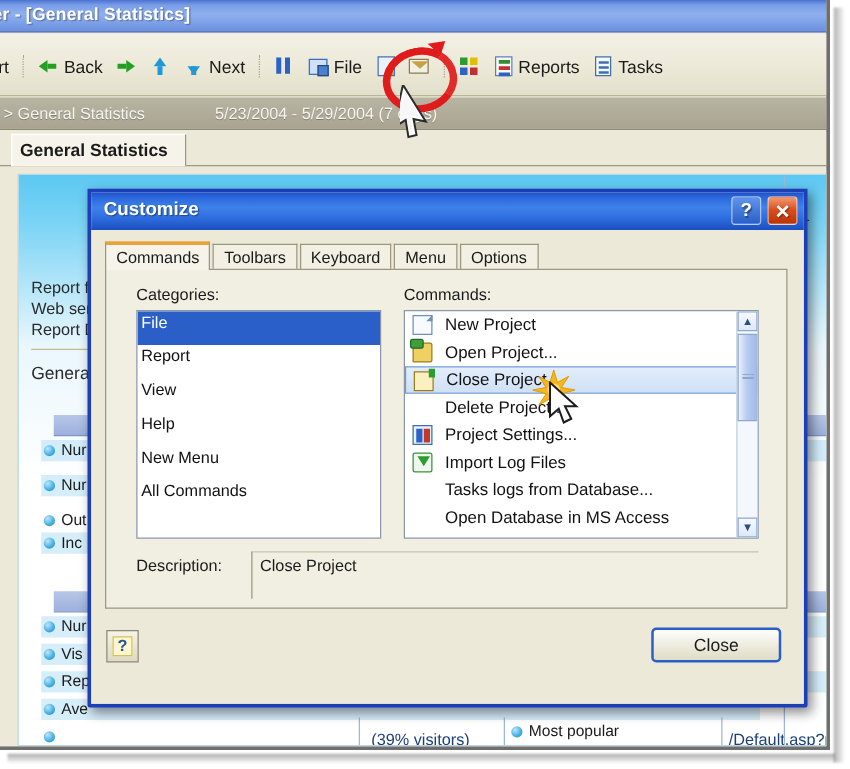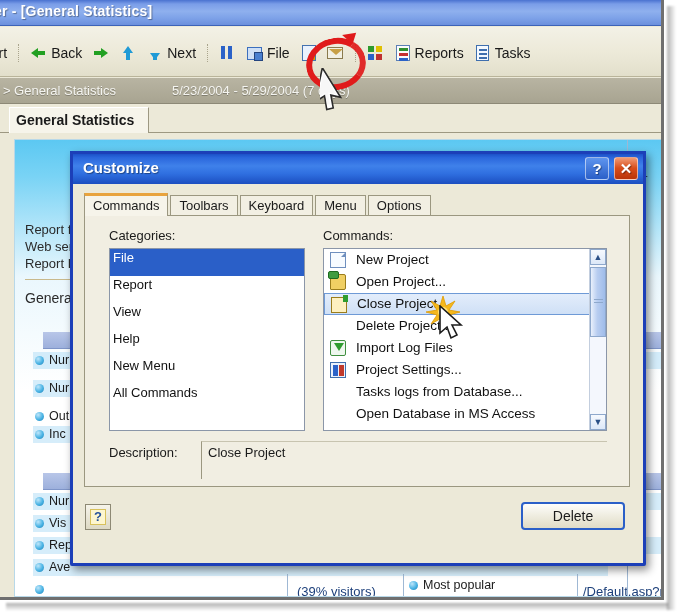--- a/index.html
+++ b/index.html
@@ -595,27 +595,27 @@
             <div class="cmd sel">
               <span class="cic ic-close"></span>
               <span>Close Project</span>
             </div>
 
             <div class="cmd">
               <span>Delete Project...</span>
             </div>
 
             <div class="cmd">
+              <span class="cic ic-set"></span>
+              <span>Project Settings...</span>
+            </div>
+
+            <div class="cmd">
               <span class="cic ic-import"></span>
               <span>Import Log Files</span>
-            </div>
-
-            <div class="cmd">
-              <span class="cic ic-set"></span>
-              <span>Project Settings...</span>
             </div>
 
             <div class="cmd">
               <span>Tasks logs from Database...</span>
             </div>
 
             <div class="cmd">
               <span>Open Database in MS Access</span>
             </div>
 
@@ -632,21 +632,21 @@
               <div id="desc-val">Close Project</div>
             </div>
           </div>
 
         </div>
 
         <div id="help-btn">
           <span class="q">?</span>
         </div>
 
-        <div id="close-btn">Delete</div>
+        <div id="close-btn">Close</div>
 
       </div>
     </div>
 
     <div id="redcircle"></div>
     <div id="redtail"></div>
 
     <svg id="cursor-top" viewBox="0 0 34 52">
       <g transform="rotate(12 8 2)">
         <path d="M2,1 L2,36 L10,28 L15,41 L21,38 L16,26 L26,26 Z" fill="#ffffff" stroke="#2b2b2b" stroke-width="1.6"></path>

